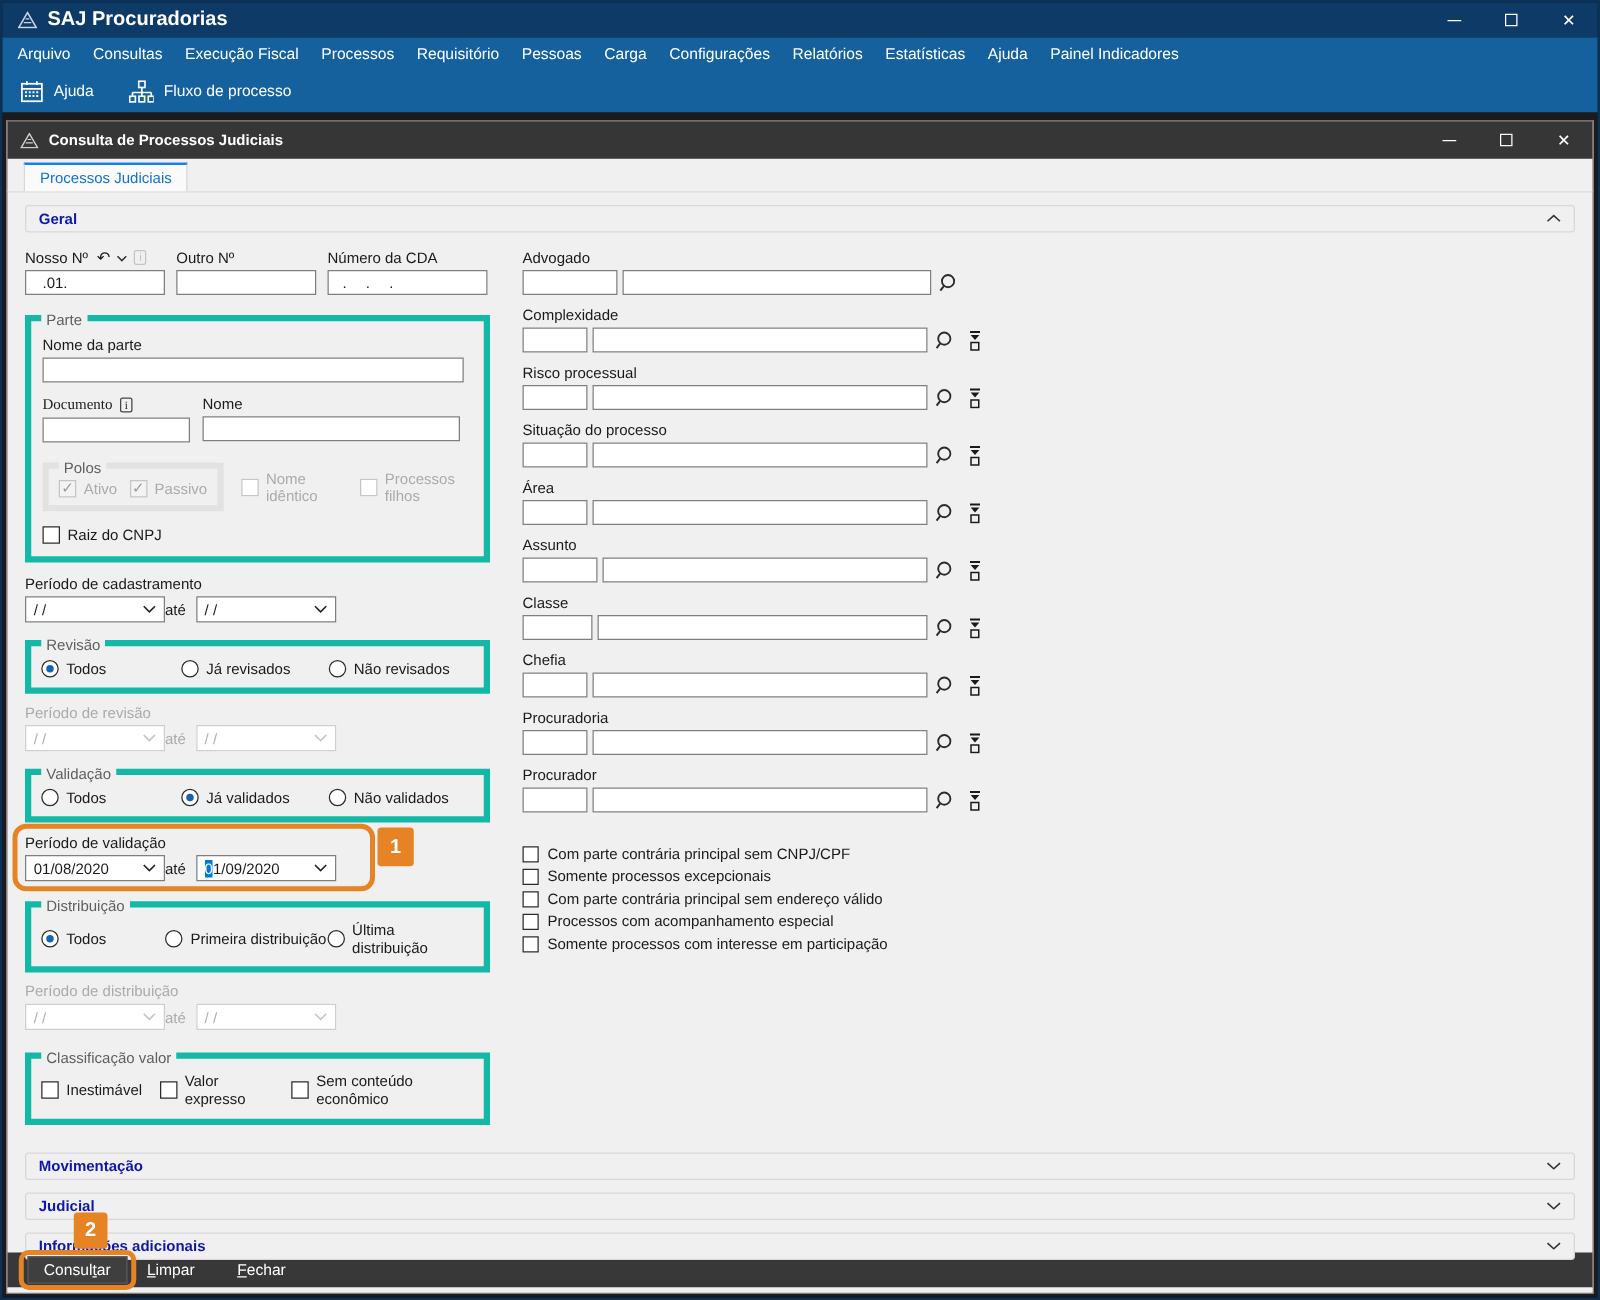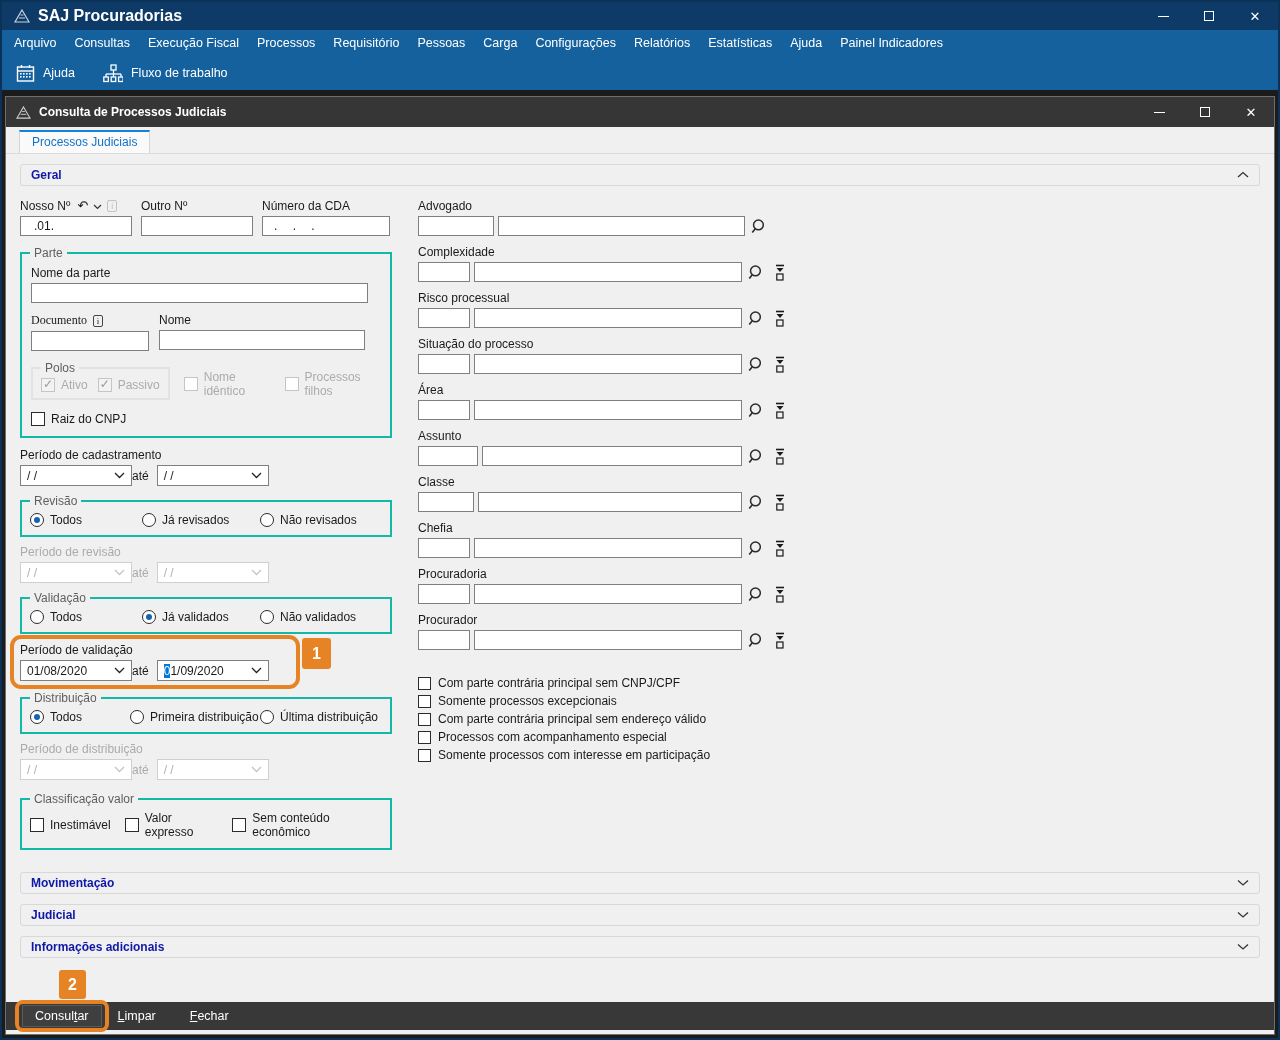--- a/index.html
+++ b/index.html
@@ -40,21 +40,21 @@
 
   .geral-body { display:flex; gap:26px; margin-top:13px; }
   .col-left { width:372px; flex:0 0 auto; }
   .col-right { width:372px; flex:0 0 auto; }
 
   .lab { display:block; margin-bottom:3px; color:#1a1a1a; font-size:12px; white-space:nowrap; }
   .lab.dis { color:#ababab; }
   .tb { background:#fff; border:1px solid #7f7f7f; height:20px; padding:0 5px; display:flex; align-items:center; font-size:12px; }
 
   .row { display:flex; }
-  .groupbox { border:2px solid #14b8a6; position:relative; }
+  .groupbox { border:5px solid #14b8a6; position:relative; }
   .groupbox > .legend { position:absolute; top:-8px; left:8px; background:#f0f0f0; padding:0 4px; color:#5f5f5f; font-size:12px; white-space:nowrap; }
 
   
   .radio { width:14px; height:14px; border:1px solid #2b2b2b; border-radius:50%; background:#fff; display:inline-block; position:relative; flex:0 0 auto; }
   .radio.sel::after { content:''; position:absolute; left:3px; top:3px; width:6px; height:6px; border-radius:50%; background:#1065b4; }
   .opt { display:flex; align-items:center; gap:6px; }
   .cb { width:14px; height:14px; border:1px solid #2b2b2b; background:#fff; display:inline-block; position:relative; flex:0 0 auto; }
   .cb.dis { border-color:#c5c5c5; }
   .cb.chk-dis { border-color:#c5c5c5; background:#f3f3f3; }
   .cb.chk-dis::after { content:'\2713'; position:absolute; left:1px; top:-2px; font-size:12px; color:#9a9a9a; }
@@ -166,21 +166,21 @@
             <line x1="10.5" y1="6" x2="10.5" y2="10" stroke="#fff" stroke-width="1.3"></line>
             <line x1="3" y1="10" x2="18" y2="10" stroke="#fff" stroke-width="1.3"></line>
             <line x1="3" y1="10" x2="3" y2="13" stroke="#fff" stroke-width="1.3"></line>
             <line x1="10.5" y1="10" x2="10.5" y2="13" stroke="#fff" stroke-width="1.3"></line>
             <line x1="18" y1="10" x2="18" y2="13" stroke="#fff" stroke-width="1.3"></line>
             <rect x="0.8" y="13" width="4.5" height="4.5" fill="none" stroke="#fff" stroke-width="1.3"></rect>
             <rect x="8.2" y="13" width="4.5" height="4.5" fill="none" stroke="#fff" stroke-width="1.3"></rect>
             <rect x="15.6" y="13" width="4.5" height="4.5" fill="none" stroke="#fff" stroke-width="1.3"></rect>
           </svg>
       </span>
-      <span>Fluxo de trabalho</span>
+      <span>Fluxo de processo</span>
     </span>
   </div>
 
   <div class="mdi">
     <div class="child">
 
       <div class="child-title">
         <span style="display:flex">
           <svg width="15" height="13" viewBox="0 0 16 14">
               <polygon points="8,1 15,13 1,13" fill="none" stroke="#cfcfcf" stroke-width="1.2"></polygon>

